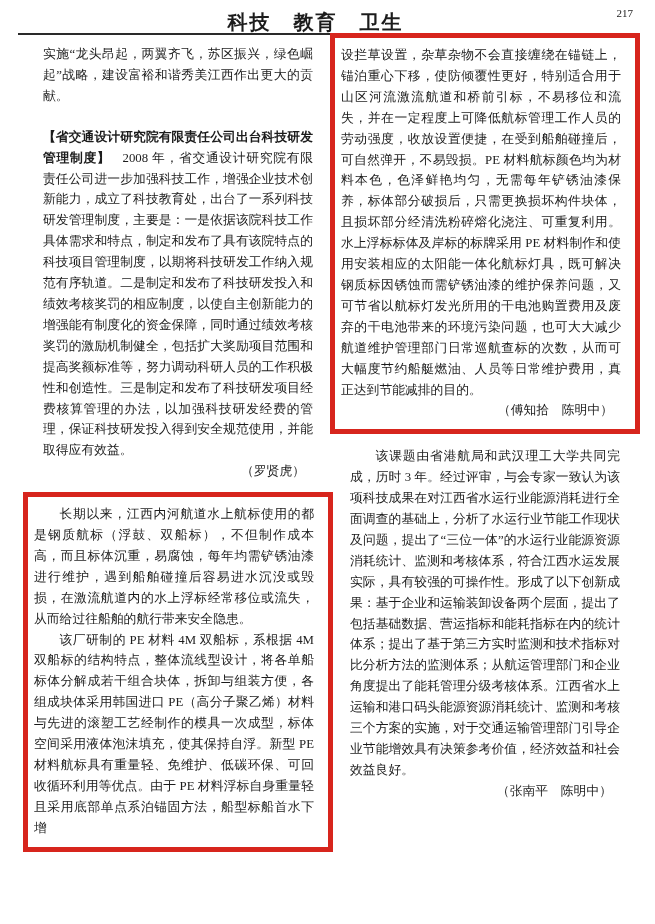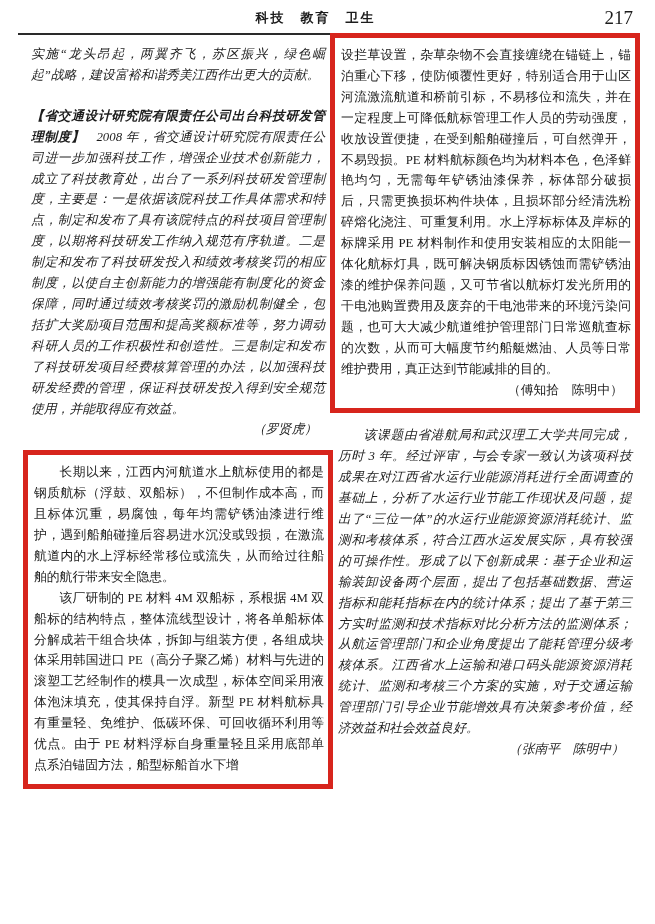--- a/index.html
+++ b/index.html
@@ -4,44 +4,44 @@
 <style>
   html,body { margin:0; padding:0; background:#888; }
   .page {
     position:relative; width:655px; height:924px; margin:0 auto;
     background:#ffffff; overflow:hidden;
     font-family:"Liberation Serif","DejaVu Serif",serif;
     color:#1c1c1c;
   }
   .hdr-title {
     position:absolute; top:9px; left:16px; right:40px; text-align:center;
-    font-size:13px; letter-spacing:2px; font-weight:bold;
+    font-size:20px; letter-spacing:2px; font-weight:bold;
   }
   .hdr-page {
-    position:absolute; top:7px; right:22px; font-size:19px;
+    position:absolute; top:7px; right:22px; font-size:11px;
   }
   .hdr-rule {
     position:absolute; top:33px; left:18px; width:621px; height:2px;
     background:#2a2a2a;
   }
   .col { position:absolute; }
   .col-left  { left:23px;  top:44px; width:310px; }
   .col-right { left:330px; top:33px; width:310px; }
-  .txt { margin:0 8px;font-style:italic; }
+  .txt { margin:0 20px; }
   p {
     margin:0; font-size:12.8px; line-height:20.9px;
     text-align:justify; word-break:break-all;
   }
   p.indent { text-indent:2em; }
   .attr { text-align:right; padding-right:8px; }
   .head { font-weight:bold; }
   .hsep { display:inline-block; width:0.95em; }
   .redbox {
     border:5px solid #d7251d;
-    padding:7px 4px 8px 6px;
+    padding:7px 14px 8px 6px;
   }
   .redbox-left { margin-top:10px; }
   .gap20 { height:20px; }
 </style>
 </head>
 <body>
 
 <div class="page">
 
   <div class="hdr-title">科技　教育　卫生</div>

